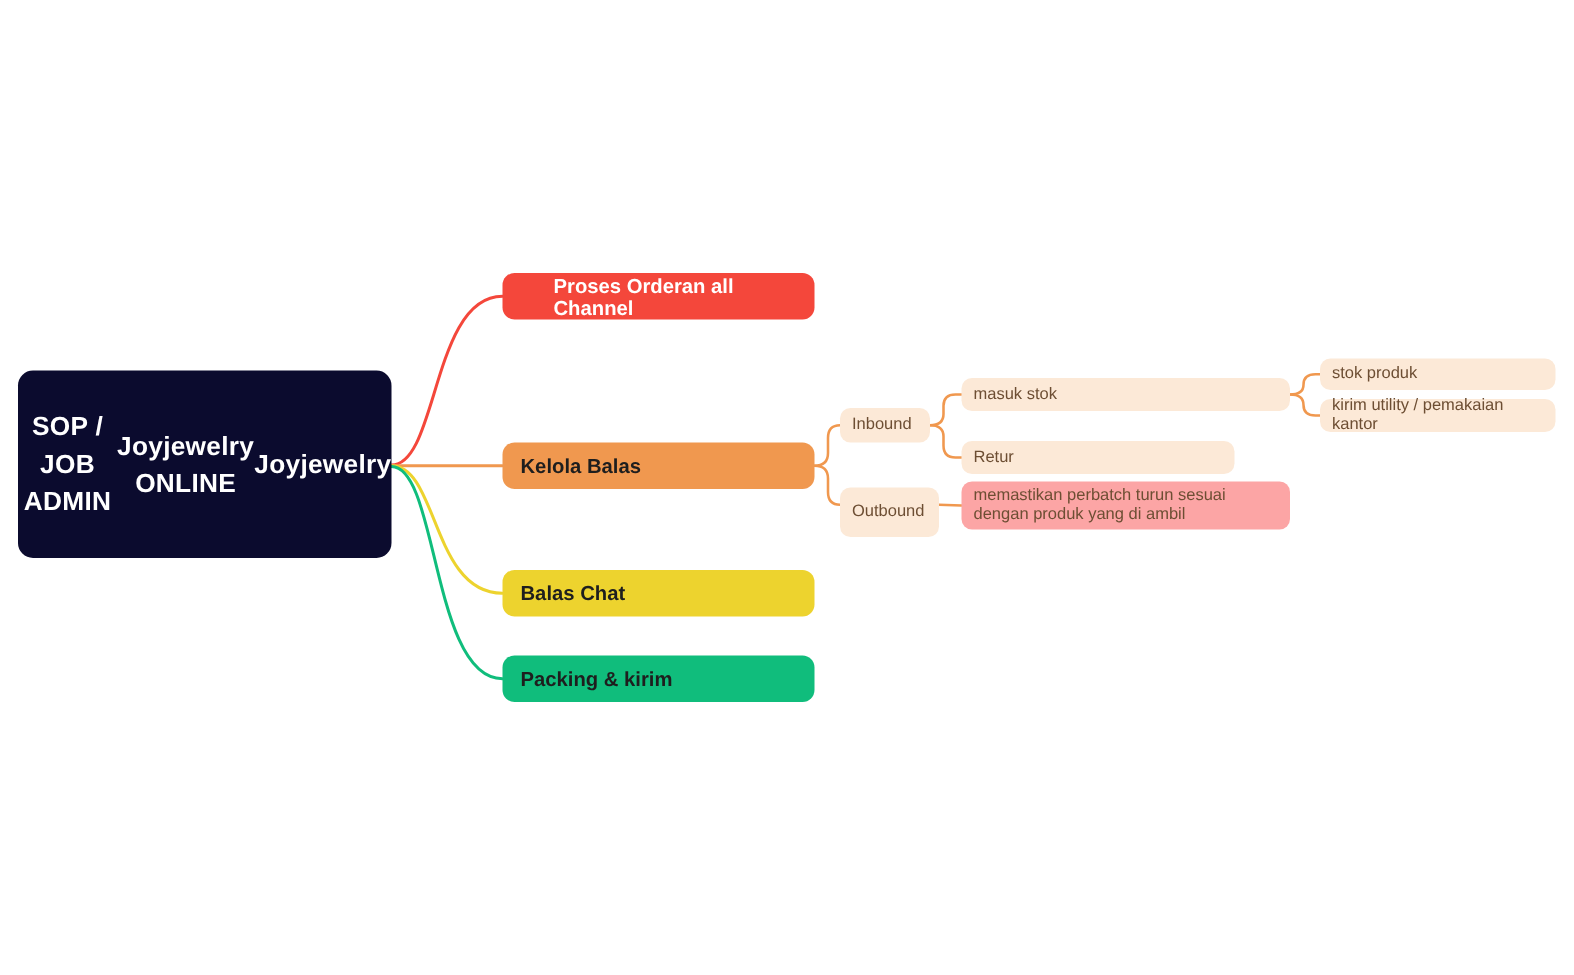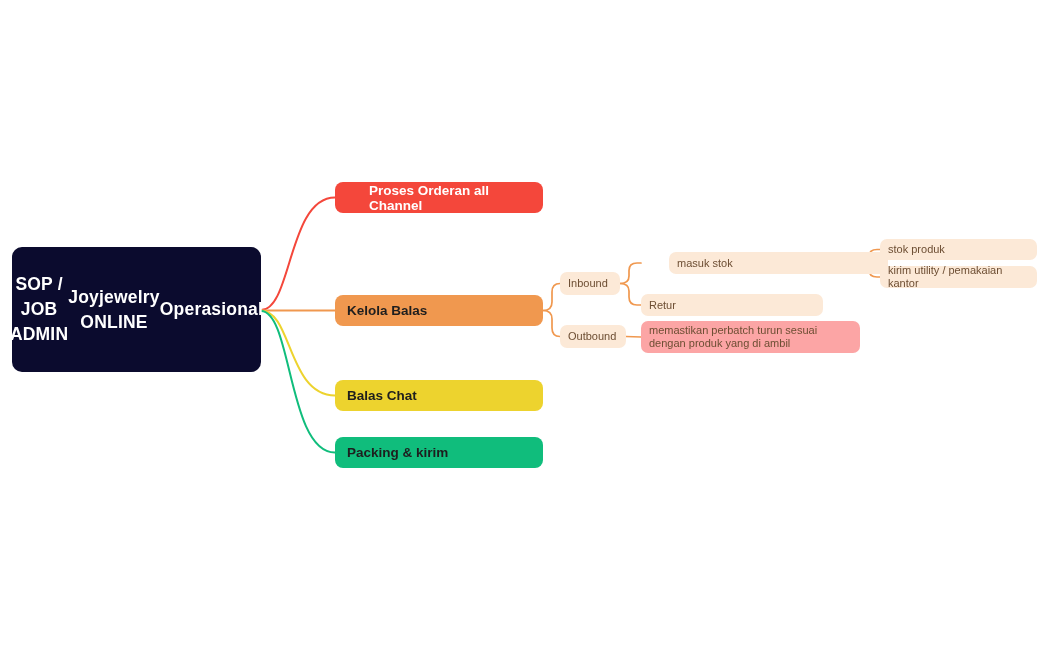--- a/index.html
+++ b/index.html
@@ -51,23 +51,23 @@
 
   
   .sub {
     border-radius: 7px;
     display: flex; align-items: center;
     padding: 0 8px;
     font-size: 11px;
     line-height: 13px;
   }
   #node-inbound    { left: 560px; top: 272px; width: 60px;  height: 23px; text-align: right; }
-  #node-masukstok  { left: 641px; top: 252px; width: 219px; height: 22px; margin-left: 28px; }
+  #node-masukstok  { left: 641px; top: 252px; width: 219px; height: 22px; }
   #node-retur      { left: 641px; top: 294px; width: 182px; height: 22px; }
-  #node-outbound   { left: 560px; top: 325px; width: 66px;  height: 23px; }
+  #node-outbound   { left: 560px; top: 325px; width: 66px;  height: 33px; }
   #node-memastikan { left: 641px; top: 321px; width: 219px; height: 32px; }
   #node-stokproduk { left: 880px; top: 239px; width: 157px; height: 21px; align-items: center; }
   #node-stokutility{ left: 880px; top: 266px; width: 157px; height: 22px; }
 </style>
 </head>
 <body>
 
 <div class="canvas">
 
   <svg class="links" viewBox="0 0 1049 650" xmlns="http://www.w3.org/2000/svg">
@@ -83,21 +83,21 @@
     <path d="M 620 283.5 Q 629 283.5 629 291 L 629 297 Q 629 305 637 305 L 641 305" fill="none" stroke-width="1.7" stroke-linecap="round" stroke="#f0984f"></path>
     <path d="M 860 263 Q 869 263 869 256.5 Q 869 249.5 877 249.5 L 880 249.5" fill="none" stroke-width="1.7" stroke-linecap="round" stroke="#f0984f"></path>
     <path d="M 860 263 Q 869 263 869 270 Q 869 277 877 277 L 880 277" fill="none" stroke-width="1.7" stroke-linecap="round" stroke="#f0984f"></path>
     <path d="M 626 336.5 L 641 337" fill="none" stroke-width="1.7" stroke-linecap="round" stroke="#f0984f"></path>
   </svg>
 
   <div class="node" id="node-root" style="background-color: rgb(11, 11, 46); color: rgb(255, 255, 255);">
     <div>SOP / JOB ADMIN</div>
     <div>Joyjewelry ONLINE</div>
     <div class="root-spacer"></div>
-    <div>Operasional</div>
+    <div>Joyjewelry</div>
   </div>
 
   <div class="node branch" id="node-proses" style="background-color: rgb(244, 71, 59); color: rgb(255, 255, 255); padding-left: 34px;">
     <span>Proses Orderan all Channel</span>
   </div>
 
   <div class="node branch" id="node-kelola" style="background-color: rgb(240, 152, 79); color: rgb(30, 30, 30);">
     <span>Kelola Balas</span>
   </div>
 

